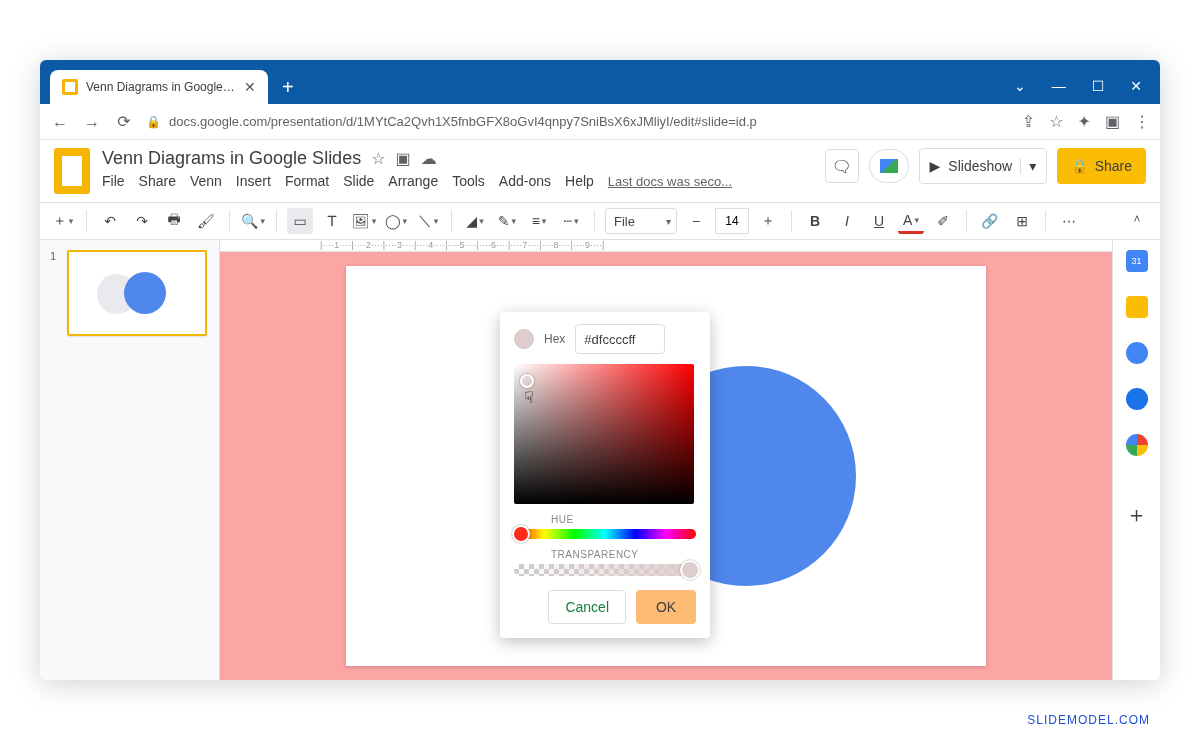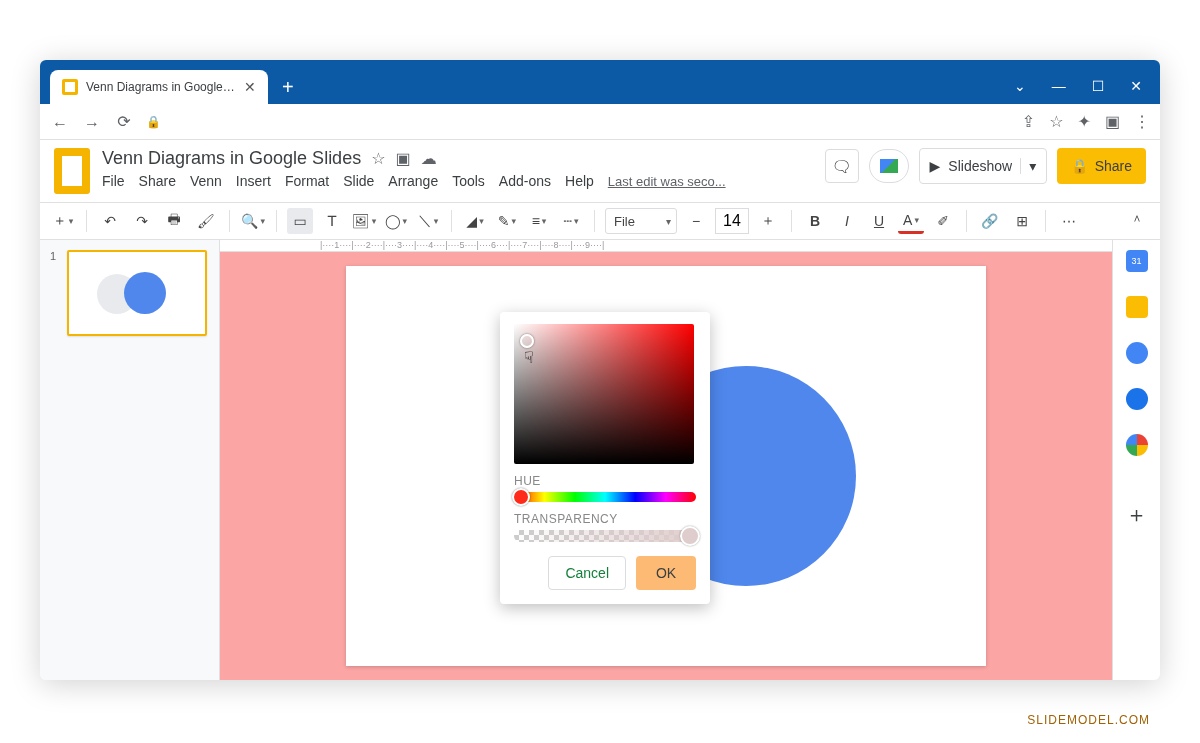--- a/index.html
+++ b/index.html
@@ -42,21 +42,21 @@
   .slideshow-btn{ height:36px; border:1px solid #dadce0; border-radius:4px; padding:0 10px; display:flex; align-items:center; gap:8px; font-size:14px; color:#3c4043;}
   .share-btn{ height:36px; background:#fbbc04; border-radius:4px; padding:0 14px; display:flex; align-items:center; gap:6px; font-size:14px; color:#3c4043; font-weight:500;}
 
   
   .toolbar{ height:38px; border-top:1px solid #e0e0e0; border-bottom:1px solid #e0e0e0; margin-top:8px; display:flex; align-items:center; padding:0 10px; gap:6px; color:#444; font-size:14px;}
   .tb{ width:26px;height:26px;display:flex;align-items:center;justify-content:center;border-radius:3px;}
   .tb.sel{ background:#e8eaed;}
   .tb-sep{ width:1px;height:22px;background:#e0e0e0;margin:0 4px;}
   .font-sel{ border:1px solid #dadce0; height:26px; padding:0 20px 0 8px; border-radius:3px; min-width:72px; display:flex; align-items:center; font-size:13px; position:relative;}
   .font-sel::after{content:"▾"; position:absolute; right:5px; font-size:10px; color:#666;}
-  .size-box{ border:1px solid #dadce0; width:34px;height:26px; text-align:center; font-size:16px; border-radius:0;}
+  .size-box{ border:1px solid #dadce0; width:34px;height:26px; text-align:center; font-size:12px; border-radius:0;}
   .tb-caret::after{content:"▾"; font-size:9px; margin-left:2px; color:#666;}
 
   
   .workspace{ flex:1; display:flex; overflow:hidden;}
   .filmstrip{ width:180px; background:#f8f9fa; border-right:1px solid #e0e0e0; padding:10px 10px;}
   .slide-num{ font-size:11px; color:#5f6368; display:inline-block; vertical-align:top;}
   .thumb{ display:inline-block; width:140px;height:86px;border:2px solid #f4b400;background:#fff;border-radius:2px;margin-left:6px; position:relative; box-shadow:0 1px 2px rgba(0,0,0,.1);}
   .thumb .c1{position:absolute; width:40px;height:40px;border-radius:50%;background:#e8eaed; left:28px; top:22px;}
   .thumb .c2{position:absolute; width:42px;height:42px;border-radius:50%;background:#4f87ed; left:55px; top:20px;}
 
@@ -69,21 +69,21 @@
   
   .popover{ position:absolute; left:460px; top:252px; width:210px; background:#fff; border-radius:4px; box-shadow:0 4px 16px rgba(0,0,0,.25); padding:12px 14px 14px 14px; z-index:50;}
   .hex-row{ display:flex; align-items:center; gap:10px; margin-bottom:10px;}
   .swatch{ width:20px;height:20px;border-radius:50%;background:#dfcccc;border:1px solid #ccc;}
   .hex-label{ font-size:12px; color:#5f6368;}
   .hex-input{ border:1px solid #dadce0; border-radius:4px; height:30px; padding:0 8px; font-size:13px; width:90px; color:#3c4043;}
   .sv-box{ width:180px; height:140px; border-radius:2px; position:relative;
     background: linear-gradient(to top, #000, rgba(0,0,0,0)), linear-gradient(to right, #fff, #ff0000);}
   .sv-thumb{ position:absolute; width:14px;height:14px;border:2px solid #fff; border-radius:50%; left:6px; top:10px; box-shadow:0 0 2px rgba(0,0,0,.6);}
   .cursor-hand{ position:absolute; left:10px; top:24px; font-size:16px; color:#000; pointer-events:none;}
-  .slider-label{ font-size:12px; letter-spacing:.5px; color:#888; margin-top:10px;}
+  .slider-label{ font-size:10px; letter-spacing:.5px; color:#888; margin-top:10px;margin-left:37px;}
   .hue-bar{ height:10px; border-radius:5px; margin-top:4px; position:relative;
     background:linear-gradient(to right,#f00,#ff0,#0f0,#0ff,#00f,#f0f,#f00);}
   .hue-thumb{ position:absolute; left:-2px; top:-4px; width:18px;height:18px;background:#ff2b1a;border:2px solid #fff; border-radius:50%; box-shadow:0 0 2px rgba(0,0,0,.5);}
   .alpha-bar{ height:12px; border-radius:6px; margin-top:4px; position:relative;
     background:
       linear-gradient(to right, rgba(223,204,204,0), #dfcccc),
       repeating-conic-gradient(#ccc 0 25%, #fff 0 50%) 0 0/10px 10px;}
   .alpha-thumb{ position:absolute; right:-4px; top:-4px; width:20px;height:20px;background:#dfcccc;border:2px solid #fff;border-radius:50%; box-shadow:0 0 2px rgba(0,0,0,.4);}
   .picker-actions{ display:flex; justify-content:flex-end; gap:10px; margin-top:14px;}
   .btn{ height:34px; padding:0 16px; border-radius:4px; font-size:14px; display:flex; align-items:center; justify-content:center; cursor:pointer;}
@@ -94,21 +94,21 @@
   .sidepanel{ width:48px; border-left:1px solid #e0e0e0; display:flex; flex-direction:column; align-items:center; padding-top:10px; gap:24px;}
   .sp-ic{ width:22px;height:22px;border-radius:4px;}
   .sp-cal{ background:#4285f4; position:relative;}
   .sp-cal::after{content:"31"; color:#fff; font-size:9px; position:absolute; inset:0; display:flex; align-items:center; justify-content:center;}
   .sp-keep{ background:#fbbc04;}
   .sp-tasks{ background:#4285f4; border-radius:50%;}
   .sp-contacts{ background:#1a73e8; border-radius:50%;}
   .sp-maps{ background:conic-gradient(#ea4335 0 25%, #fbbc04 0 50%, #34a853 0 75%, #4285f4 0); border-radius:50%;}
   .sp-plus{ font-size:22px; color:#3c4043; margin-top:20px; cursor:pointer;}
 
-  .watermark{ position:absolute; right:50px; bottom:16px; font-size:12px; letter-spacing:1px; color:#a16207;}
+  .watermark{ position:absolute; right:50px; bottom:16px; font-size:12px; letter-spacing:1px; color:#1d4ed8;}
 </style>
 </head>
 <body>
 
 <div class="browser-frame">
 
   <div class="titlebar">
     <div class="tab">
       <span class="favicon"></span>
       <span class="title">Venn Diagrams in Google Slides</span>
@@ -122,20 +122,21 @@
       <span>✕</span>
     </div>
   </div>
 
   <div class="addrbar">
     <span class="nav-ic">←</span>
     <span class="nav-ic">→</span>
     <span class="nav-ic">⟳</span>
     <div class="url-field">
       <span class="lock">🔒</span>
+      <span>docs.google.com/presentation/d/1MYtCa2Qvh1X5fnbGFX8oGvI4qnpy7SniBsX6xJMliyI/edit#slide=id.p</span>
     </div>
     <div class="addr-actions">
       <span>⇪</span>
       <span>☆</span>
       <span>✦</span>
       <span>▣</span>
       <span>⋮</span>
     </div>
   </div>
 
@@ -153,21 +154,21 @@
           <span>File</span>
           <span>Share</span>
           <span>Venn</span>
           <span>Insert</span>
           <span>Format</span>
           <span>Slide</span>
           <span>Arrange</span>
           <span>Tools</span>
           <span>Add-ons</span>
           <span>Help</span>
-          <span class="last-edit">Last edit was seco...</span>
+          <span class="last-edit">Last docs was seco...</span>
         </div>
       </div>
       <div class="header-actions">
         <div class="ic-btn">🗨</div>
         <div class="meet">
             <div class="meet-inner"></div>
           </div>
         <div class="slideshow-btn">
           <span>▶</span>
           <span>Slideshow</span>
@@ -245,20 +246,25 @@
         <div class="sp-ic sp-keep"></div>
         <div class="sp-ic sp-tasks"></div>
         <div class="sp-ic sp-contacts"></div>
         <div class="sp-ic sp-maps"></div>
         <div class="sp-plus">＋</div>
       </div>
     </div>
   </div>
 
   <div class="popover">
+    <div class="hex-row">
+      <div class="swatch"></div>
+      <span class="hex-label">Hex</span>
+      <input class="hex-input" value="#dfccccff" style="">
+    </div>
     <div class="sv-box">
       <div class="sv-thumb"></div>
       <div class="cursor-hand">☟</div>
     </div>
     <div class="slider-label">HUE</div>
     <div class="hue-bar">
       <div class="hue-thumb"></div>
     </div>
     <div class="slider-label">TRANSPARENCY</div>
     <div class="alpha-bar">

